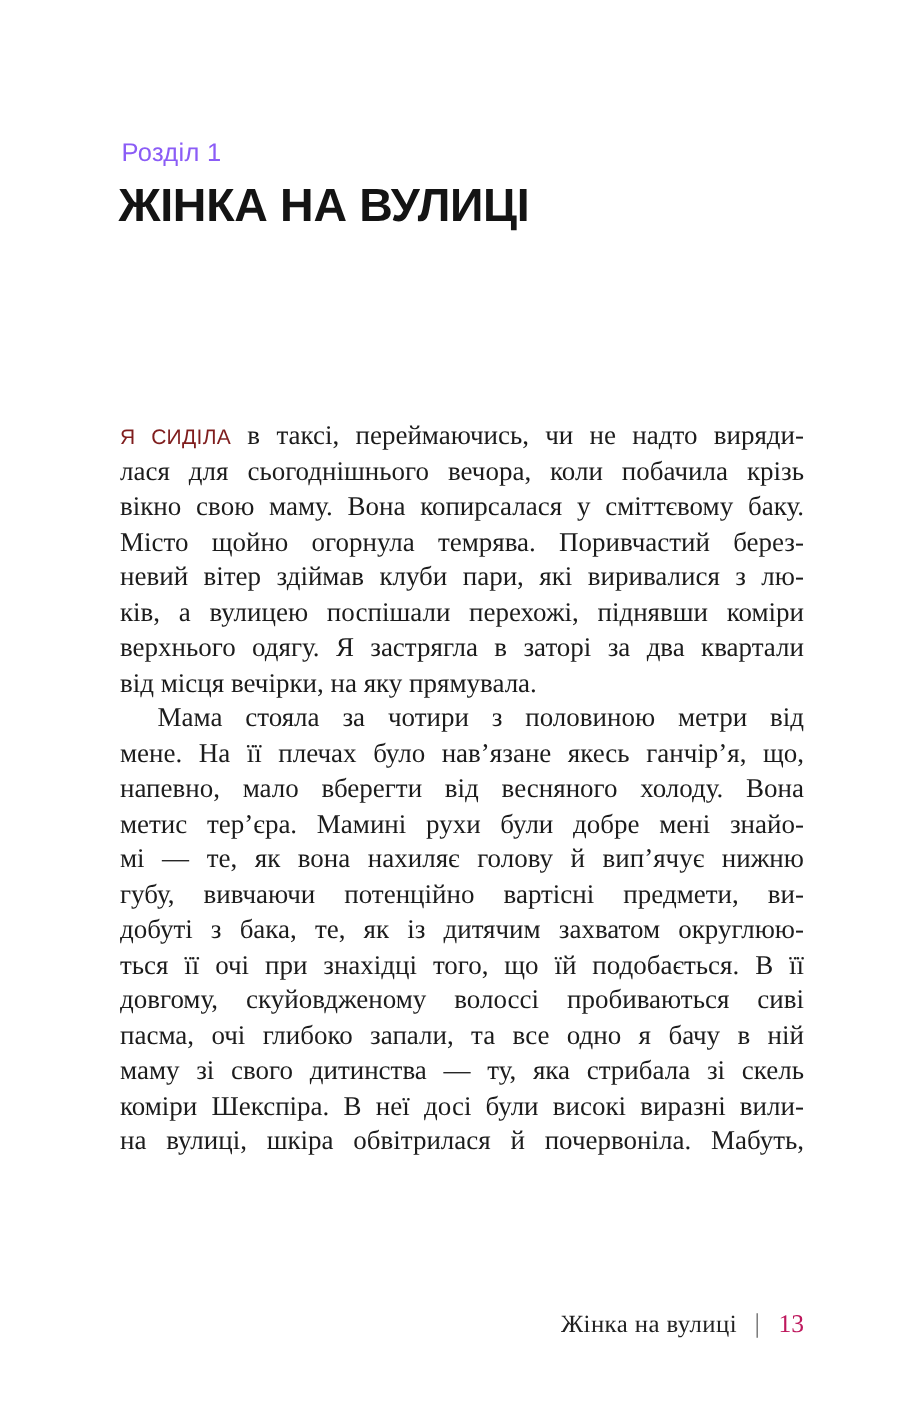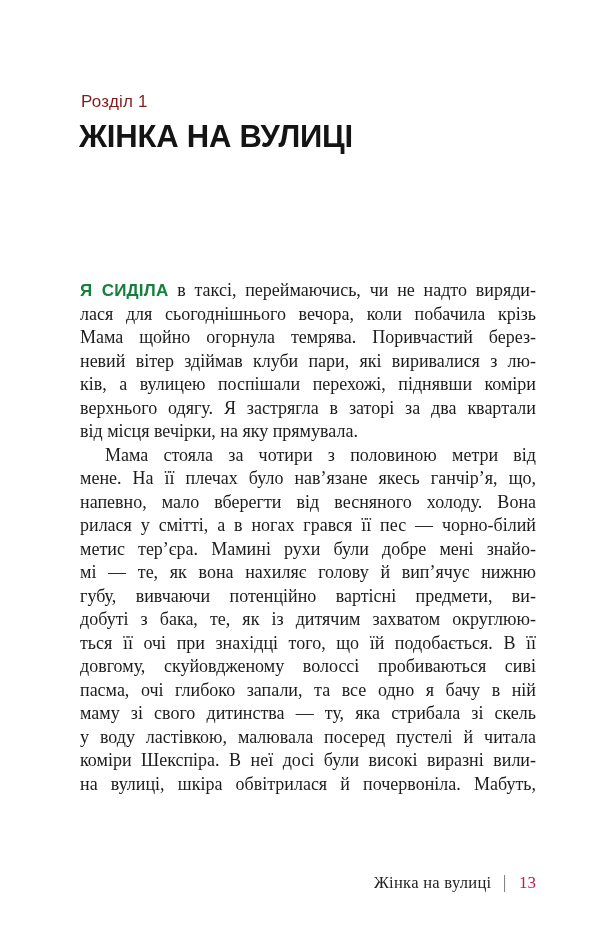--- a/index.html
+++ b/index.html
@@ -15,21 +15,21 @@
     overflow: hidden;
     font-family: "Liberation Serif", serif;
   }
   .chapter-label {
     position: absolute;
     left: 81px;
     top: 92px;
     font-family: "Liberation Sans", sans-serif;
     font-size: 17px;
     font-weight: 400;
-    color: #7f1d1d;
+    color: #8b5cf6;
     letter-spacing: 0.2px;
   }
   .chapter-title {
     position: absolute;
     left: 79px;
     top: 119px;
     margin: 0;
     font-family: "Liberation Sans", sans-serif;
     font-size: 31px;
     font-weight: 700;
@@ -56,23 +56,23 @@
   }
   .line.last {
     text-align-last: left;
     font-family: Liberation Serif, serif;
   }
   .line.indent {
     text-indent: 25px;
   }
   .lead {
     font-family: "Liberation Sans", sans-serif;
-    font-weight: 700;
-    font-size: 17px;
-    color: #15803d;
+    font-weight: 400;
+    font-size: 14px;
+    color: #7f1d1d;
     letter-spacing: 0.2px;
   }
   .page-footer {
     position: absolute;
     top: 872px;
     right: 64px;
     display: flex;
     align-items: center;
     font-size: 16.5px;
     color: #222222;
@@ -98,38 +98,37 @@
 
 <div class="page">
 
   <div class="chapter-label">Розділ 1</div>
 
   <h1 class="chapter-title">ЖІНКА НА ВУЛИЦІ</h1>
 
   <div class="body-text">
       <div class="line"><span class="lead">Я СИДІЛА</span> в таксі, переймаючись, чи не надто виряди-</div>
       <div class="line">лася для сьогоднішнього вечора, коли побачила крізь</div>
-      <div class="line">Мама щойно огорнула темрява. Поривчастий берез-</div>
+      <div class="line">вікно свою маму. Вона копирсалася у сміттєвому баку.</div>
+      <div class="line">Місто щойно огорнула темрява. Поривчастий берез-</div>
       <div class="line">невий вітер здіймав клуби пари, які виривалися з лю-</div>
       <div class="line">ків, а вулицею поспішали перехожі, піднявши коміри</div>
       <div class="line">верхнього одягу. Я застрягла в заторі за два квартали</div>
       <div class="line last">від місця вечірки, на яку прямувала.</div>
       <div class="line indent">Мама стояла за чотири з половиною метри від</div>
       <div class="line">мене. На її плечах було нав’язане якесь ганчір’я, що,</div>
       <div class="line">напевно, мало вберегти від весняного холоду. Вона</div>
-      <div class="line">рилася у смітті, а в ногах грався її пес — чорно-білий</div>
       <div class="line">метис тер’єра. Мамині рухи були добре мені знайо-</div>
       <div class="line">мі — те, як вона нахиляє голову й вип’ячує нижню</div>
       <div class="line">губу, вивчаючи потенційно вартісні предмети, ви-</div>
       <div class="line">добуті з бака, те, як із дитячим захватом округлюю-</div>
       <div class="line">ться її очі при знахідці того, що їй подобається. В її</div>
       <div class="line">довгому, скуйовдженому волоссі пробиваються сиві</div>
       <div class="line">пасма, очі глибоко запали, та все одно я бачу в ній</div>
       <div class="line">маму зі свого дитинства — ту, яка стрибала зі скель</div>
-      <div class="line">у воду ластівкою, малювала посеред пустелі й читала</div>
       <div class="line">коміри Шекспіра. В неї досі були високі виразні вили-</div>
       <div class="line">на вулиці, шкіра обвітрилася й почервоніла. Мабуть,</div>
     </div>
 
   <div class="page-footer">
     <span class="running-title">Жінка на вулиці</span>
     <span class="footer-separator">|</span>
     <span class="page-number">13</span>
   </div>
 

